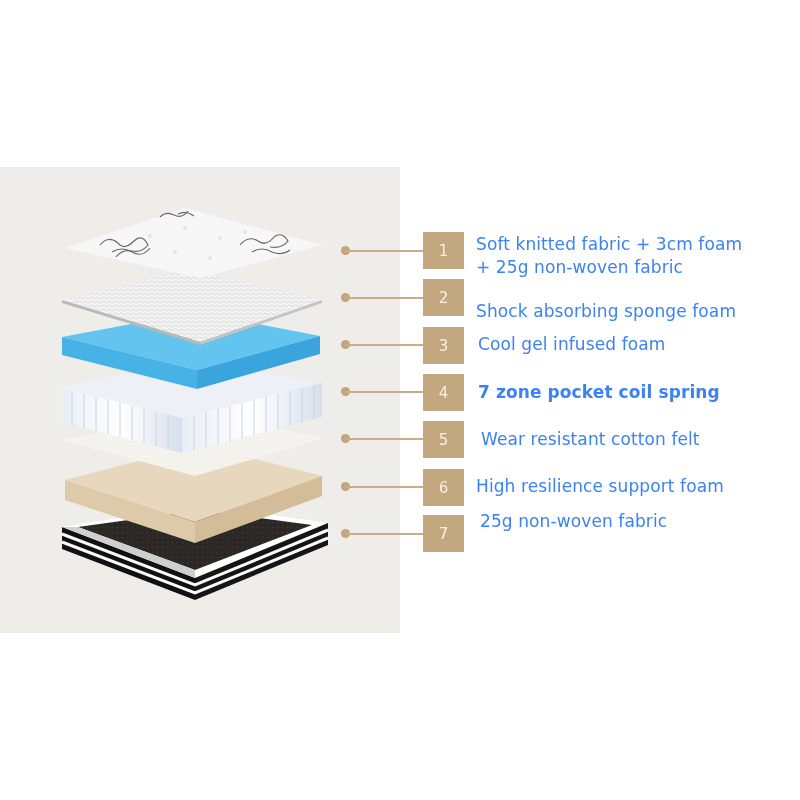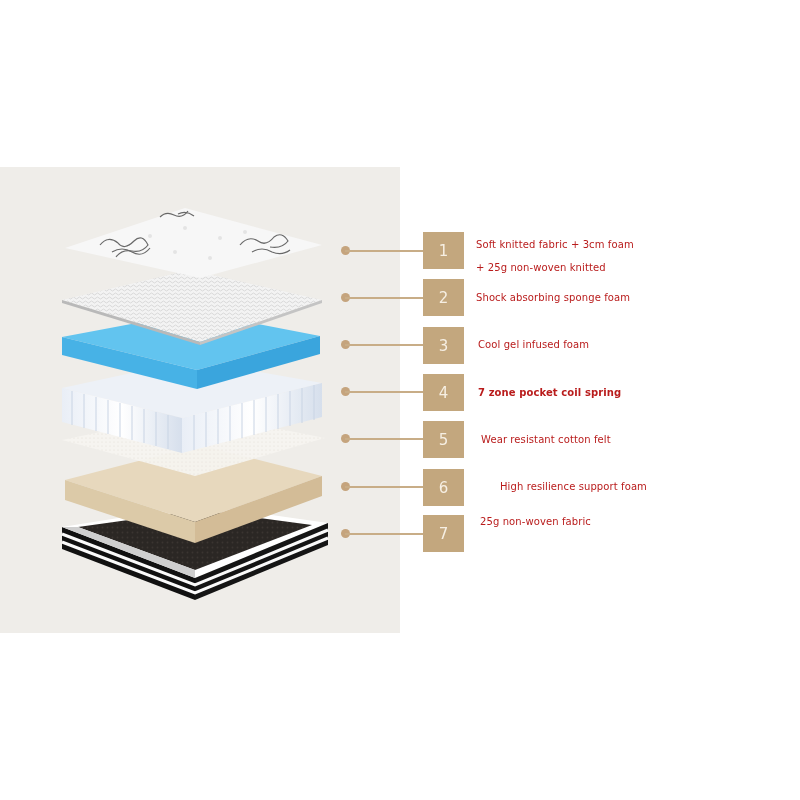--- a/index.html
+++ b/index.html
@@ -41,23 +41,23 @@
       width: 41px; height: 37px;
       background: #c3a77e;
       color: #f6efe3;
       font-family: "DejaVu Sans", sans-serif;
       font-size: 15px;
       display: flex; align-items: center; justify-content: center;
     }
     .label {
       position: absolute;
       left: 476px;
-      color: #b91c1c;
+      color: #3b82f6;
       font-family: "DejaVu Sans", sans-serif;
-      font-size: 10px;
+      font-size: 17px;
       line-height: 23px;
       white-space: nowrap;
       letter-spacing: 0.1px;
     }
   </style>
 </head>
 <body>
 
 <div class="panel"></div>
 
@@ -162,29 +162,29 @@
     </g>
   </g>
 </svg>
 
 <div>
   <div class="callout-dot" style="top:246px;"></div>
   <div class="callout-line" style="top:250px;"></div>
   <div class="badge" style="top:232px;">1</div>
   <div class="label" style="top:233px;">
     <div>Soft knitted fabric + 3cm foam</div>
-    <div>+ 25g non-woven knitted</div>
+    <div>+ 25g non-woven fabric</div>
   </div>
 </div>
 
 <div>
   <div class="callout-dot" style="top:293px;"></div>
   <div class="callout-line" style="top:297px;"></div>
   <div class="badge" style="top:279px;">2</div>
-  <div class="label" style="top:286px;">
+  <div class="label" style="top:300px;">
     <div>Shock absorbing sponge foam</div>
   </div>
 </div>
 
 <div>
   <div class="callout-dot" style="top:340px;"></div>
   <div class="callout-line" style="top:344px;"></div>
   <div class="badge" style="top:327px;">3</div>
   <div class="label" style="top:333px;left:478px;">
     <div>Cool gel infused foam</div>
@@ -206,21 +206,21 @@
   <div class="badge" style="top:421px;">5</div>
   <div class="label" style="top:428px;left:481px;text-align:center;">
     <div>Wear resistant cotton felt</div>
   </div>
 </div>
 
 <div>
   <div class="callout-dot" style="top:482px;"></div>
   <div class="callout-line" style="top:486px;"></div>
   <div class="badge" style="top:469px;">6</div>
-  <div class="label" style="top:475px;margin-left:24px;">
+  <div class="label" style="top:475px;">
     <div>High resilience support foam</div>
   </div>
 </div>
 
 <div>
   <div class="callout-dot" style="top:529px;"></div>
   <div class="callout-line" style="top:533px;"></div>
   <div class="badge" style="top:515px;">7</div>
   <div class="label" style="top:510px;left:480px;">
     <div>25g non-woven fabric</div>

